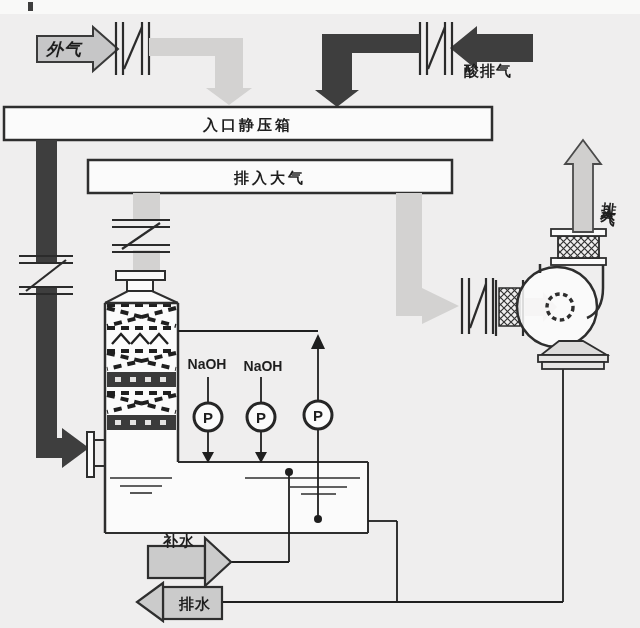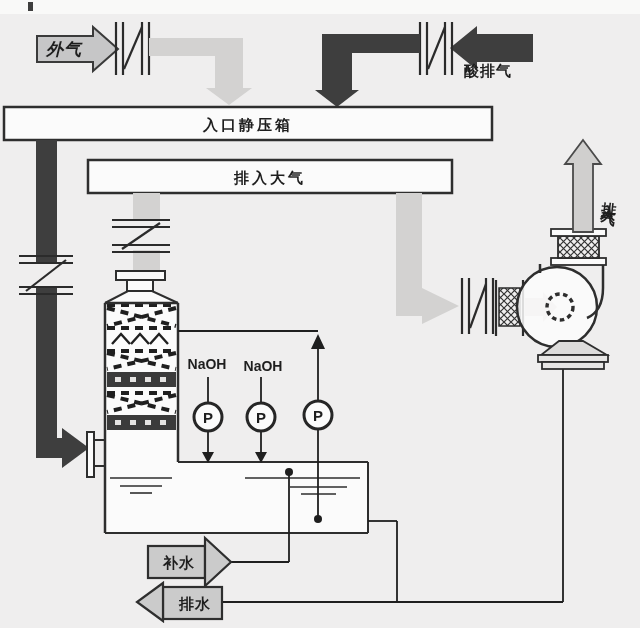--- a/index.html
+++ b/index.html
@@ -279,17 +279,17 @@
 <div class="lbl v" style="left:611px;top:196px;">排入大气</div>
 
 <div class="lbl sz14" style="left:207px;top:364px;">NaOH</div>
 
 <div class="lbl sz14" style="left:263px;top:366px;">NaOH</div>
 
 <div class="lbl pump" style="left:208px;top:417px;">P</div>
 <div class="lbl pump" style="left:261px;top:417px;">P</div>
 <div class="lbl pump" style="left:318px;top:415px;">P</div>
 
-<div class="lbl sz15" style="left:179px;top:562px;">补水</div>
+<div class="lbl sz15" style="left:179px;top:542px;font-family:Liberation Mono, monospace;">补水</div>
 
 <div class="lbl sz15" style="left:195px;top:603px;">排水</div>
 
 </div>
 
 </body></html>

